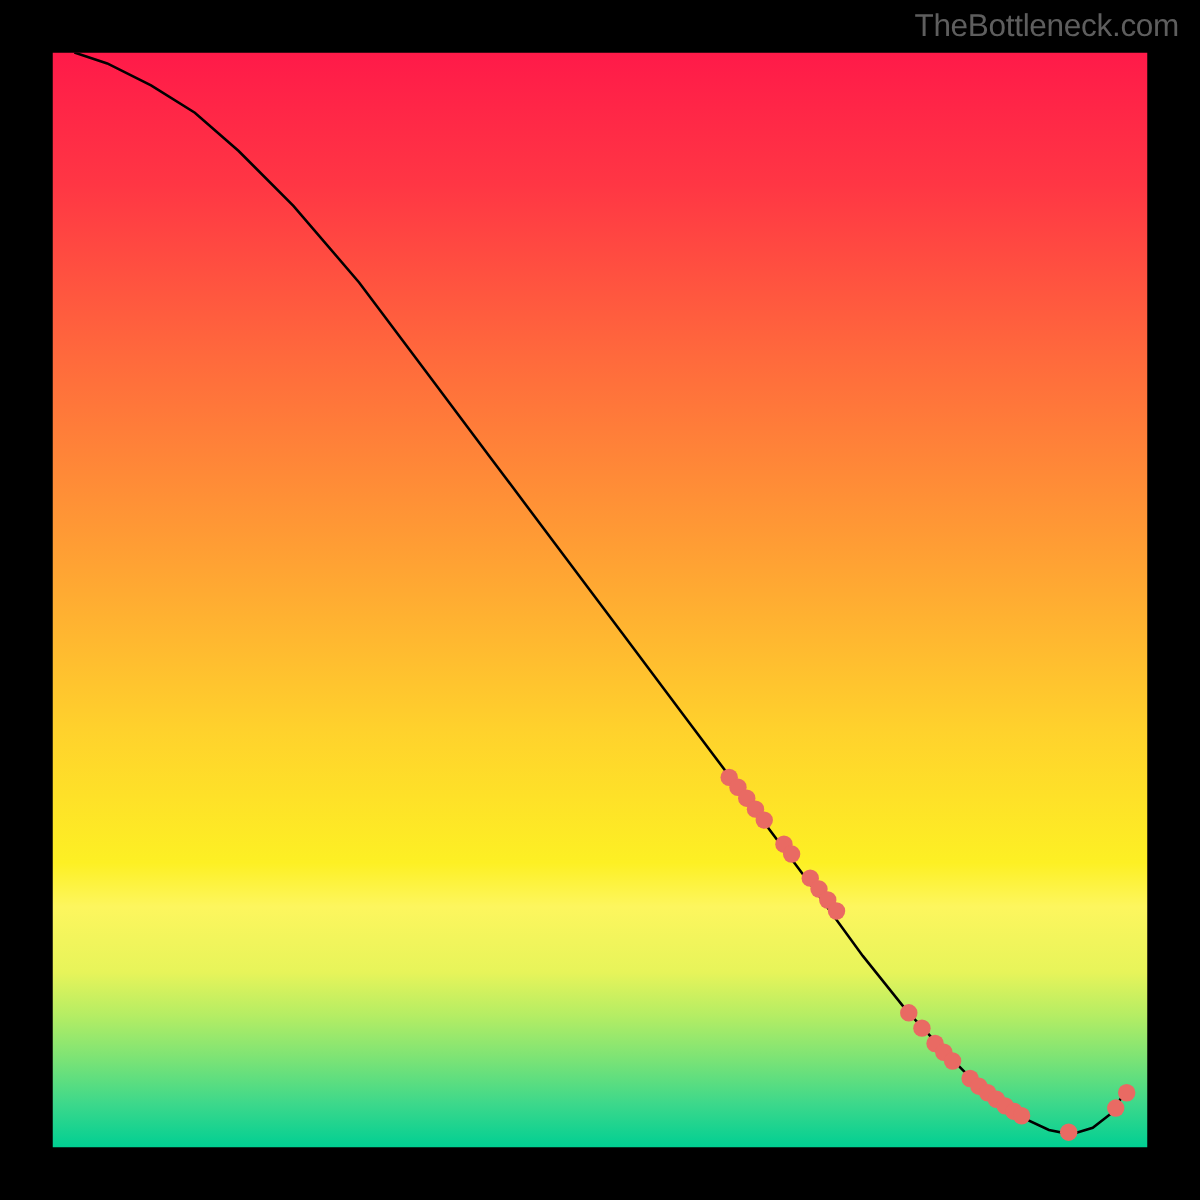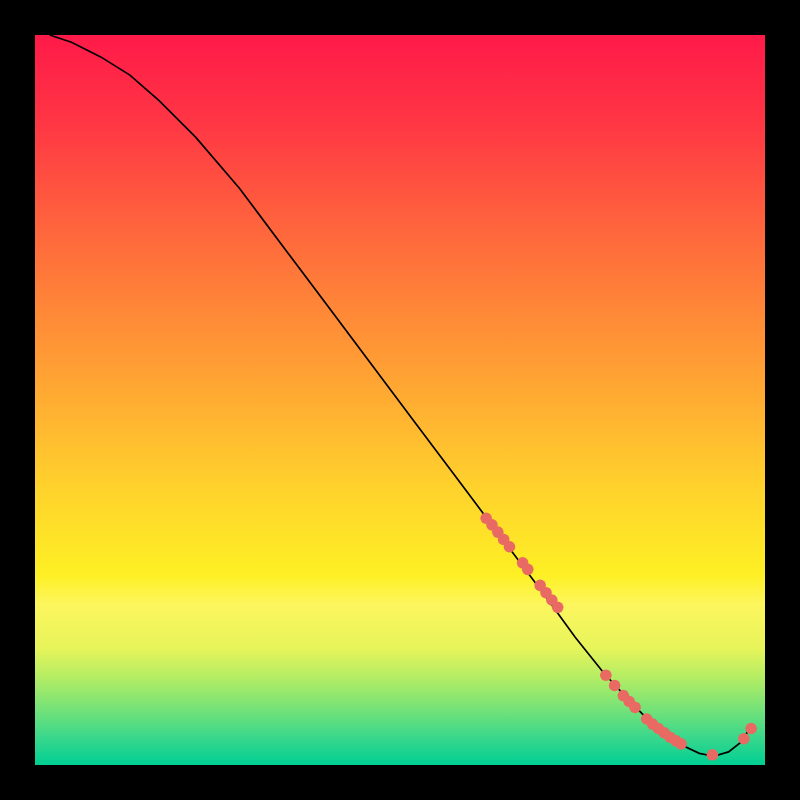--- a/index.html
+++ b/index.html
@@ -31,20 +31,21 @@
     font-size: 21px;
     font-weight: 500;
     letter-spacing: -0.2px;
   }
   svg { display: block; }
 </style>
 </head>
 <body>
 
 <div class="stage">
+  <div class="watermark">TheBottleneck.com</div>
 
   <svg class="plot" viewBox="0 0 100 100" preserveAspectRatio="none">
     <defs>
       <linearGradient id="bg-grad" x1="0" y1="0" x2="0" y2="1">
           <stop offset="0.00%" stop-color="#ff1a49"></stop>
           <stop offset="12.00%" stop-color="#ff3644"></stop>
           <stop offset="28.00%" stop-color="#ff6a3c"></stop>
           <stop offset="45.00%" stop-color="#ff9d34"></stop>
           <stop offset="62.00%" stop-color="#ffd22c"></stop>
           <stop offset="74.00%" stop-color="#fdf024"></stop>

